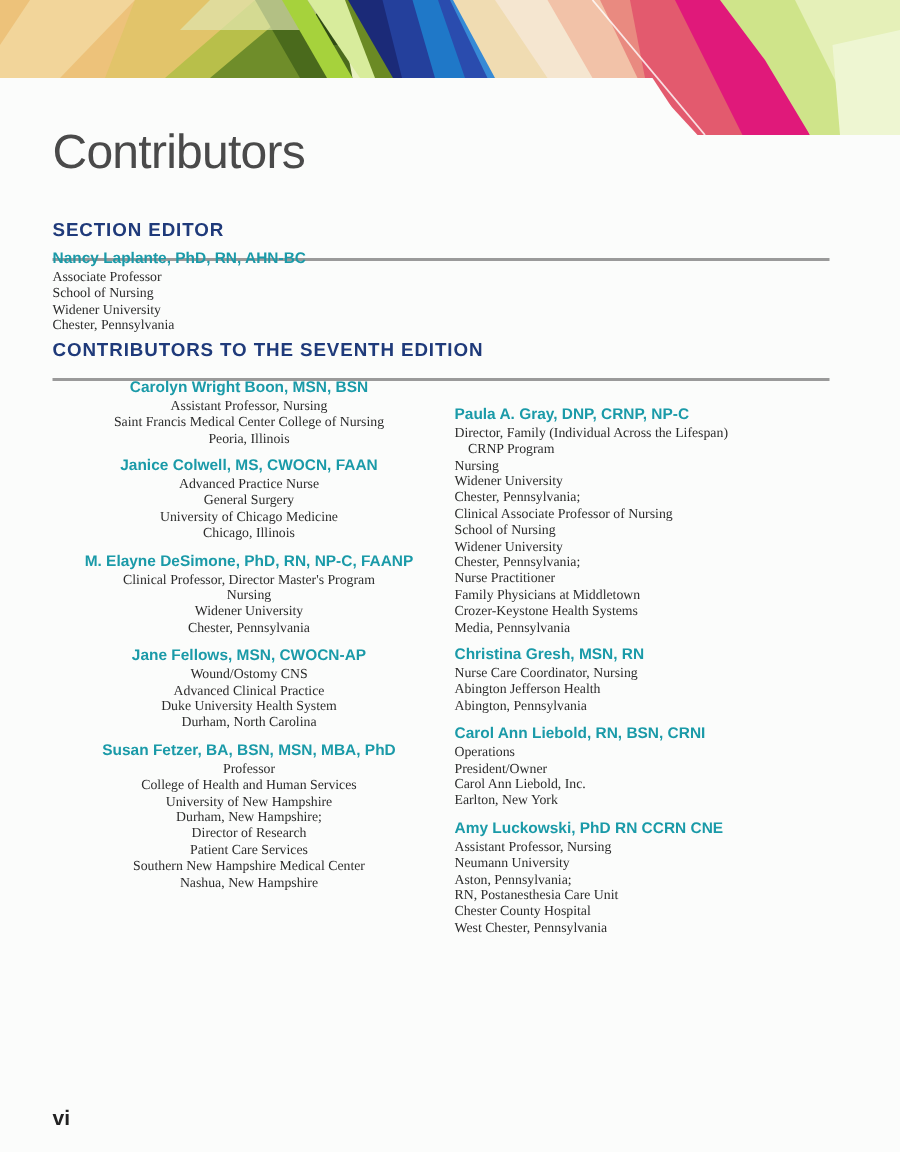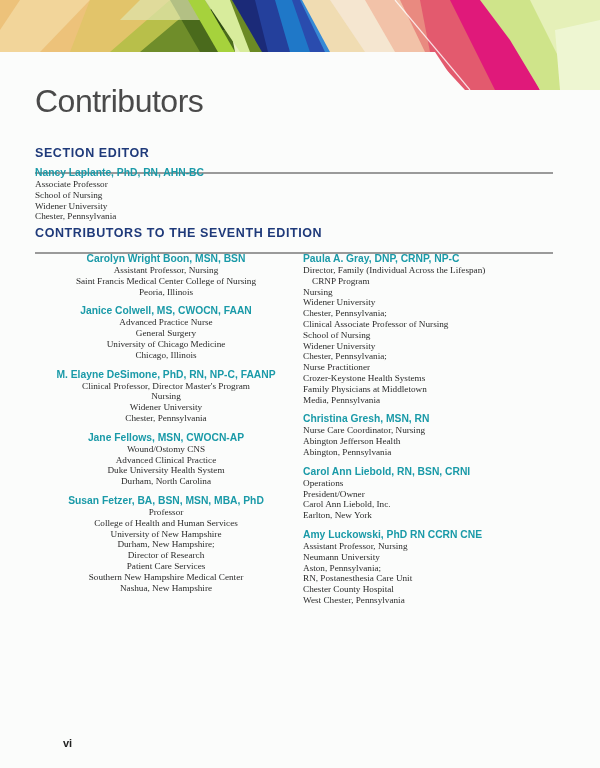--- a/index.html
+++ b/index.html
@@ -27,21 +27,21 @@
     .entry { margin-bottom: 8px; }
     .name {
       font-family: "Liberation Sans", sans-serif; font-weight: bold;
       color: #1a9aa8; font-size: 10.3px; line-height: 12px;
     }
     .line { font-size: 9.2px; line-height: 10.8px; color: #2c2c2c; }
     .line.indent { padding-left: 9px; }
     .folio {
       position: absolute; left: 35px; top: 737px;
       font-family: "Liberation Sans", sans-serif; font-weight: bold;
-      font-size: 11px; color: #222; margin-left: 28px;
+      font-size: 14px; color: #222;
     }
   </style>
 </head>
 <body>
 
 <div class="banner">
   <svg width="600" height="90" viewBox="0 0 600 90">
     <rect x="0" y="0" width="600" height="90" fill="#fbfcfb"></rect>
     <polygon points="0,0 120,0 80,52 0,52" fill="#edc27a"></polygon>
     <polygon points="20,0 90,0 40,52 0,52 0,30" fill="#f3d9a3" opacity="0.8"></polygon>
@@ -124,35 +124,35 @@
     <div class="line">College of Health and Human Services</div>
     <div class="line">University of New Hampshire</div>
     <div class="line">Durham, New Hampshire;</div>
     <div class="line">Director of Research</div>
     <div class="line">Patient Care Services</div>
     <div class="line">Southern New Hampshire Medical Center</div>
     <div class="line">Nashua, New Hampshire</div>
   </div>
 </div>
 
-<div class="col" style="left:303px; top:253px; width:260px;">
+<div class="col" style="left:303px; top:271px; width:260px;">
   <div class="entry">
     <div class="name">Paula A. Gray, DNP, CRNP, NP-C</div>
     <div class="line">Director, Family (Individual Across the Lifespan)</div>
     <div class="line indent">CRNP Program</div>
     <div class="line">Nursing</div>
     <div class="line">Widener University</div>
     <div class="line">Chester, Pennsylvania;</div>
     <div class="line">Clinical Associate Professor of Nursing</div>
     <div class="line">School of Nursing</div>
     <div class="line">Widener University</div>
     <div class="line">Chester, Pennsylvania;</div>
     <div class="line">Nurse Practitioner</div>
+    <div class="line">Family Physicians at Middletown</div>
     <div class="line">Crozer-Keystone Health Systems</div>
-    <div class="line">Family Physicians at Middletown</div>
     <div class="line">Media, Pennsylvania</div>
   </div>
   <div class="entry">
     <div class="name">Christina Gresh, MSN, RN</div>
     <div class="line">Nurse Care Coordinator, Nursing</div>
     <div class="line">Abington Jefferson Health</div>
     <div class="line">Abington, Pennsylvania</div>
   </div>
   <div class="entry">
     <div class="name">Carol Ann Liebold, RN, BSN, CRNI</div>

